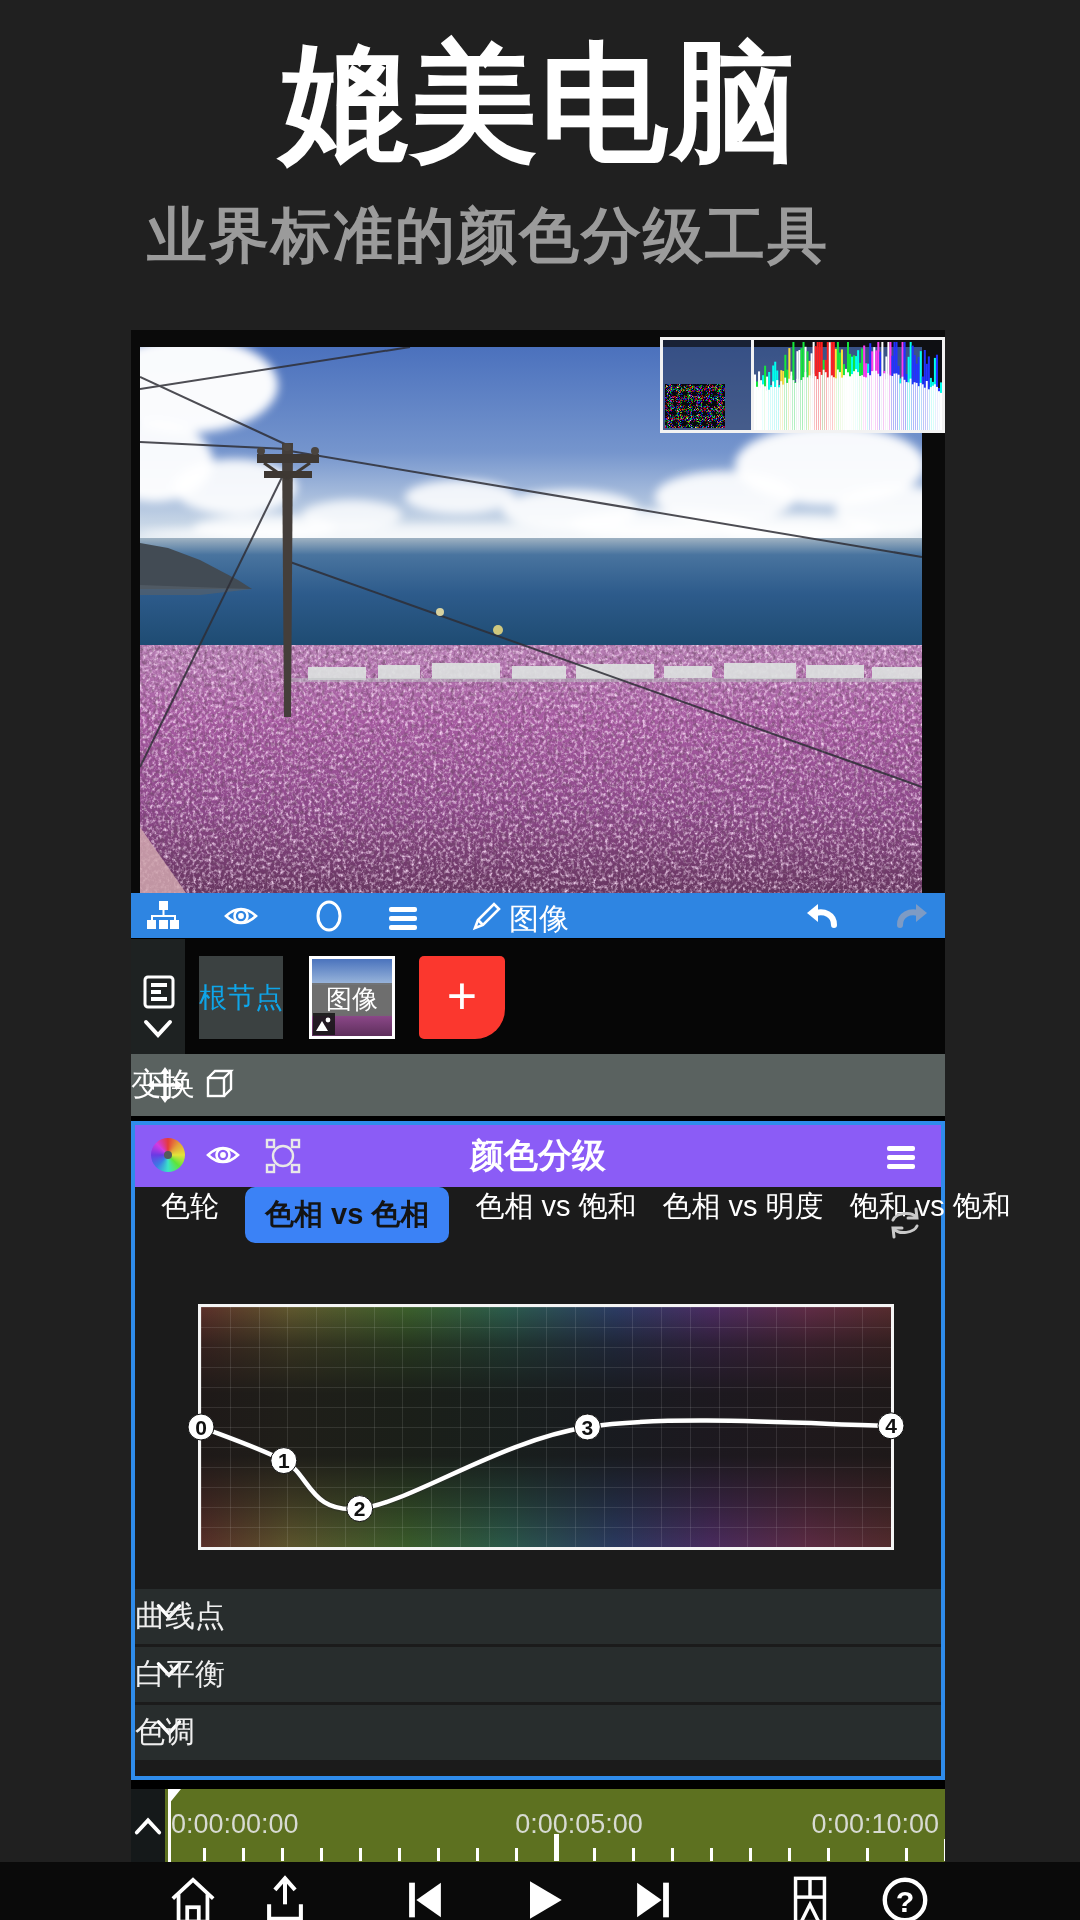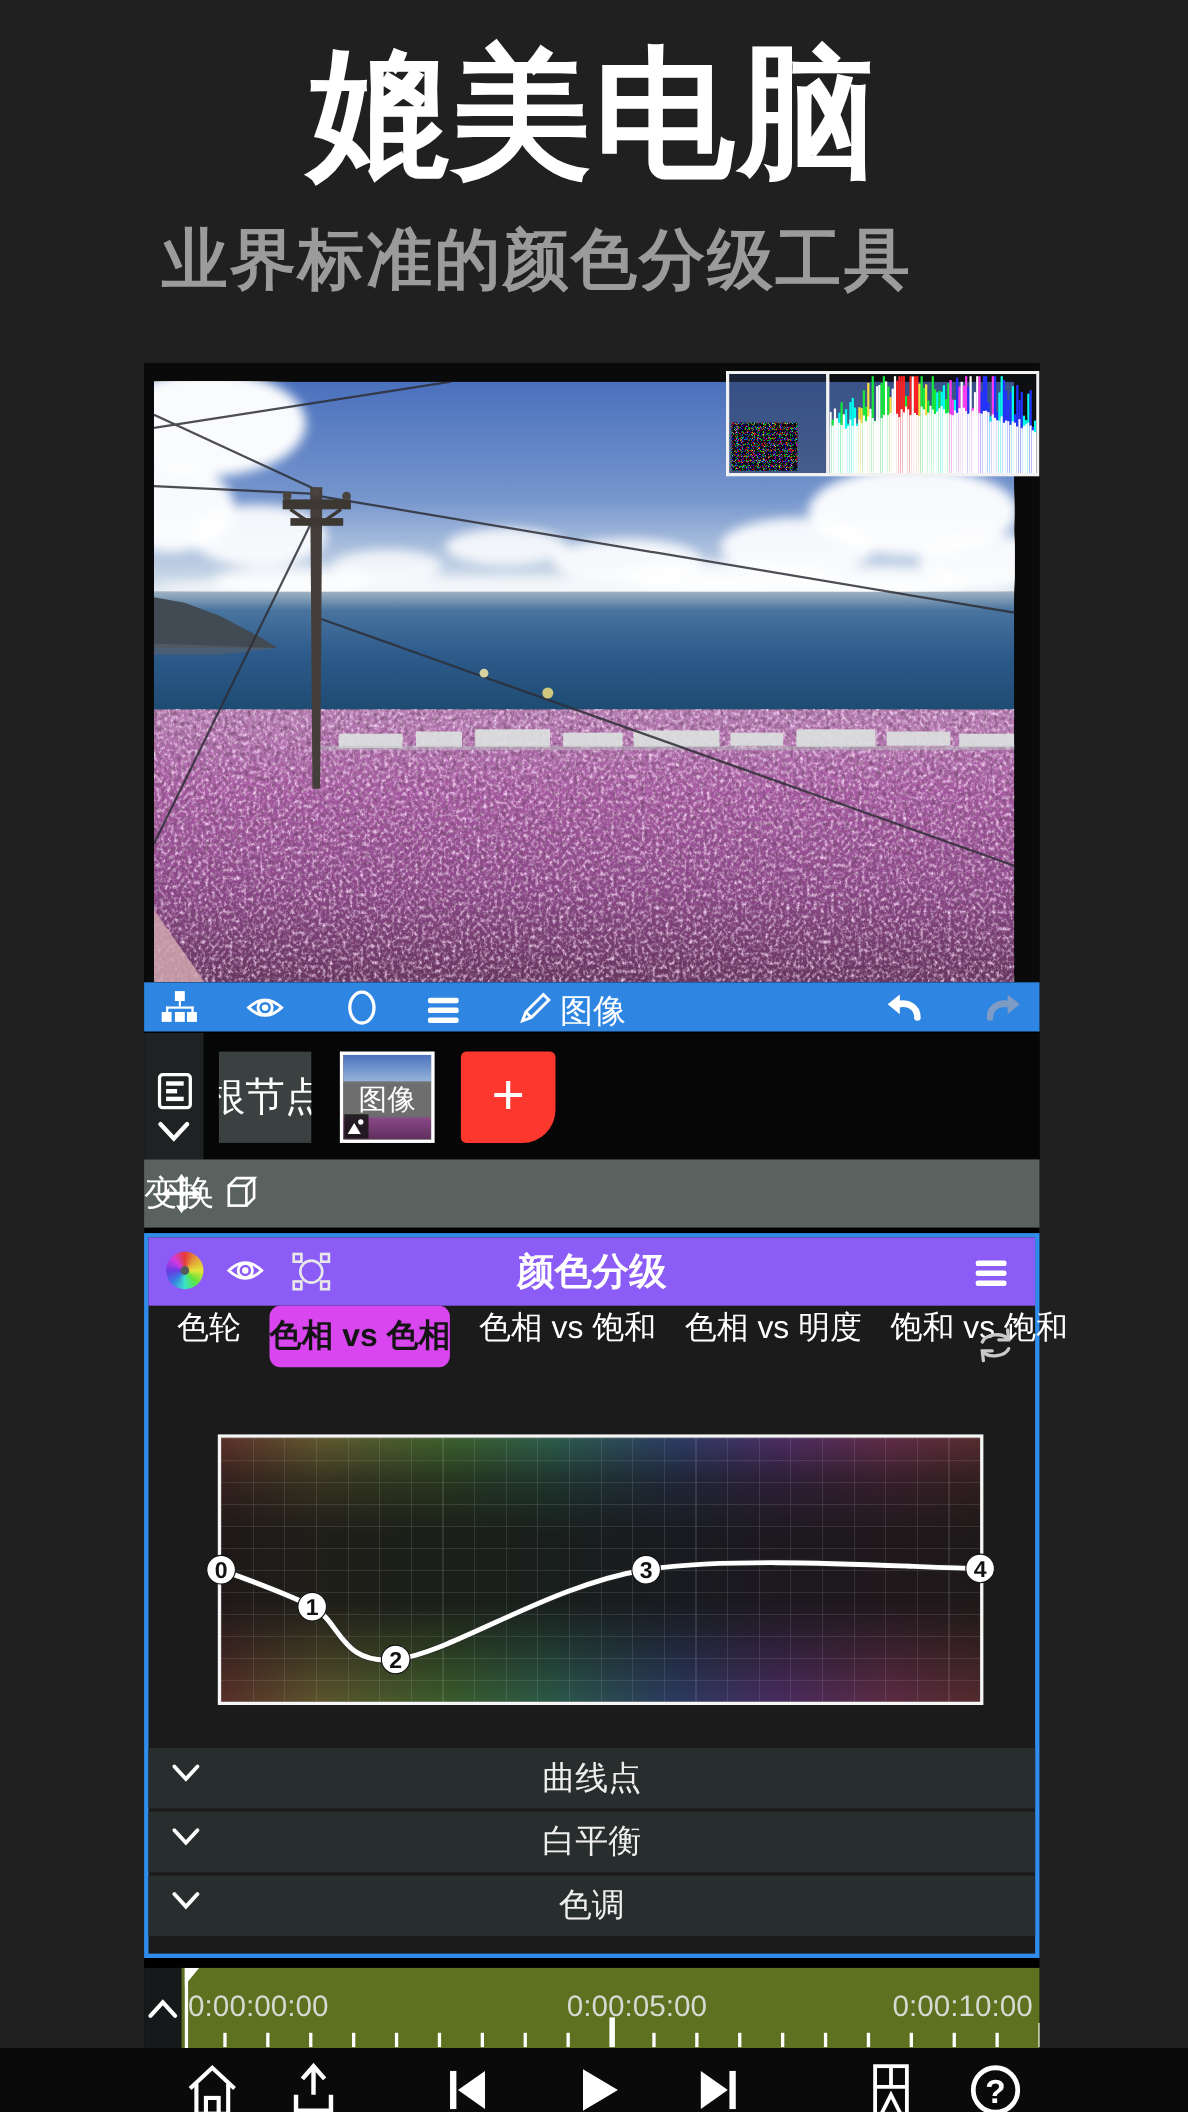--- a/index.html
+++ b/index.html
@@ -21,21 +21,21 @@
   .scope-hist{flex:1;border-left:3px solid #f2f2f2;background:rgba(22,26,38,.35);position:relative;overflow:hidden;}
   
   .btoolbar{position:relative;width:814px;height:45px;}
   .btoolbar .ico{position:absolute;top:5px;width:36px;height:36px;display:flex;align-items:center;justify-content:center;}
   .node-label{position:absolute;left:378px;top:6px;font-size:30px;color:#fff;white-space:nowrap;}
   .menu-bars i{display:block;width:28px;height:5px;background:#fff;border-radius:2px;margin:4px 0;}
   
   .track{position:relative;width:814px;height:115px;background:#060606;border-top:1px solid #000;}
   .track-side{position:absolute;left:0;top:0;width:54px;height:115px;background:#1e2222;}
   .nbox{position:absolute;top:17px;height:83px;box-sizing:border-box;}
-  .nbox-root{left:68px;width:84px;background:#3b4141;color:#ffffff;font-size:36px;
+  .nbox-root{left:68px;width:84px;background:#3b4141;color:#0ea5e9;font-size:28px;
       display:flex;align-items:center;justify-content:center;white-space:nowrap;overflow:hidden;}
   .nbox-img{left:178px;width:86px;background:#6e6e6e;border:3px solid #fff;overflow:hidden;}
   .nbox-img .sky{position:absolute;left:0;top:0;width:100%;height:26px;background:linear-gradient(#4a73bd,#9db8dc);}
   .nbox-img .flw{position:absolute;left:0;bottom:0;width:100%;height:22px;background:linear-gradient(#8f4a8c,#5e2f5c);}
   .nbox-img .lbl{position:absolute;left:0;top:24px;width:100%;height:33px;background:rgba(110,110,110,.92);
       color:#fff;font-size:26px;display:flex;align-items:center;justify-content:center;white-space:nowrap;}
   .nbox-badge{position:absolute;left:1px;bottom:1px;width:22px;height:22px;background:rgba(20,20,20,.85);}
   .nbox-add{left:288px;width:86px;background:#fb372e;border-radius:5px 5px 30px 5px;color:#fff;
       display:flex;align-items:center;justify-content:center;}
   .nbox-add span{font-size:52px;font-weight:300;line-height:1;margin-top:-4px;}
@@ -48,37 +48,37 @@
   .phead{position:relative;width:100%;height:62px;background:#8b5cf6;}
   .phead .title{position:absolute;left:0;top:0;width:100%;height:62px;display:flex;align-items:center;
       justify-content:center;font-size:34px;font-weight:700;color:#fff;}
   .phead .ico{position:absolute;top:13px;width:36px;height:36px;}
   .wheel{width:34px;height:34px;border-radius:50%;
       background:conic-gradient(#e43a3a,#e4a13a,#e4e43a,#5ee43a,#3ae4c8,#3a7be4,#6a3ae4,#d23ae4,#e43a3a);
       position:relative;}
   .wheel:after{content:"";position:absolute;left:13px;top:13px;width:8px;height:8px;border-radius:50%;background:#545b5b;}
   .tabs{position:relative;width:100%;height:72px;display:flex;align-items:flex-start;}
   .tab{font-size:29px;color:#fff;margin-left:26px;white-space:nowrap;flex:0 0 auto;}
-  .tab.sel{background:#d946ef;color:#141414;font-weight:700;border-radius:10px;padding:8px 0;}
+  .tab.sel{background:#3b82f6;color:#141414;font-weight:700;border-radius:10px;padding:8px 20px;}
   .tab-refresh{position:absolute;right:18px;top:18px;width:36px;height:36px;}
   .curve-zone{position:relative;width:100%;height:330px;}
   .curve-box{position:absolute;left:63px;top:45px;width:690px;height:240px;border:3px solid #f5f5f5;
       background:
        linear-gradient(to bottom, rgba(18,18,18,0) 0%, rgba(20,20,20,.55) 16%, rgba(22,22,22,.88) 36%,
          rgba(22,22,22,.88) 62%, rgba(20,20,20,.45) 82%, rgba(18,18,18,.05) 100%),
        linear-gradient(to right,#5c302a 0%,#60582e 13%,#3c602c 30%,#2c5c4c 44%,#2c3c64 60%,#4c2c62 74%,#602c46 88%,#562c2e 100%);}
   .curve-grid{position:absolute;inset:0;
       background:
        repeating-linear-gradient(to right, rgba(255,255,255,.10) 0 1px, transparent 1px 28.75px),
        repeating-linear-gradient(to bottom, rgba(255,255,255,.10) 0 1px, transparent 1px 20px);}
   .curve-svg{position:absolute;left:-14px;top:-14px;overflow:visible;}
   .sect{position:relative;width:100%;height:55px;background:#282d2d;margin-top:3px;
       display:flex;align-items:center;}
   .sect:first-of-type{margin-top:0;}
-  .sect .title{position:absolute;left:0;width:100%;text-align:center;font-size:30px;color:#efefef;}
+  .sect .title{position:absolute;left:0;width:100%;font-size:30px;color:#efefef;}
   .sect .chev{position:absolute;left:20px;top:14px;}
   
   .timeline{position:relative;width:814px;height:74px;margin-top:9px;display:flex;}
   .tl-toggle{width:34px;height:74px;background:#15191a;display:flex;align-items:center;justify-content:center;}
   .tl-green{position:relative;flex:1;background:#5d7120;overflow:hidden;}
   .tl-label{position:absolute;top:20px;font-size:27px;color:#d7dad2;white-space:nowrap;}
   .tl-l0{left:6px;} .tl-l5{left:0;width:100%;text-align:center;padding-left:24px;} .tl-l10{right:6px;}
   .tick{position:absolute;bottom:2px;background:#fff;}
   .playhead{position:absolute;left:3px;top:0;width:3px;height:74px;background:#fff;}
   .playflag{position:absolute;left:3px;top:0;width:0;height:0;border-top:16px solid #fff;border-right:13px solid transparent;}

